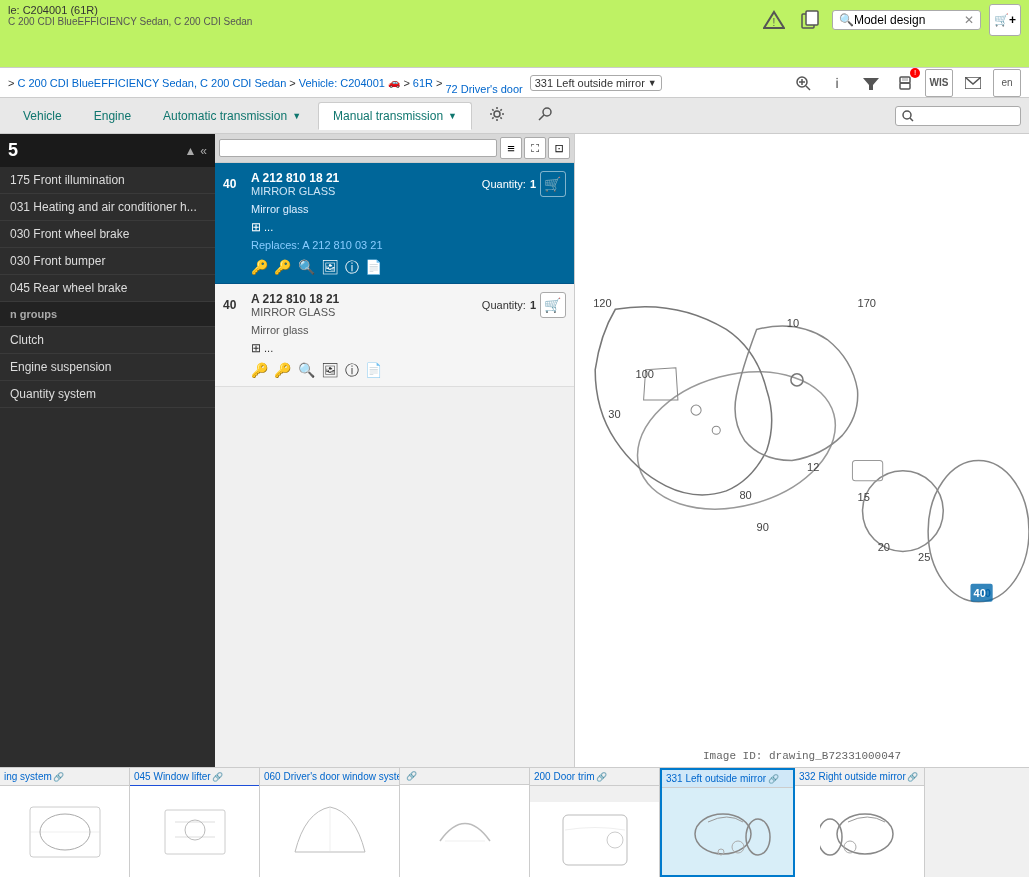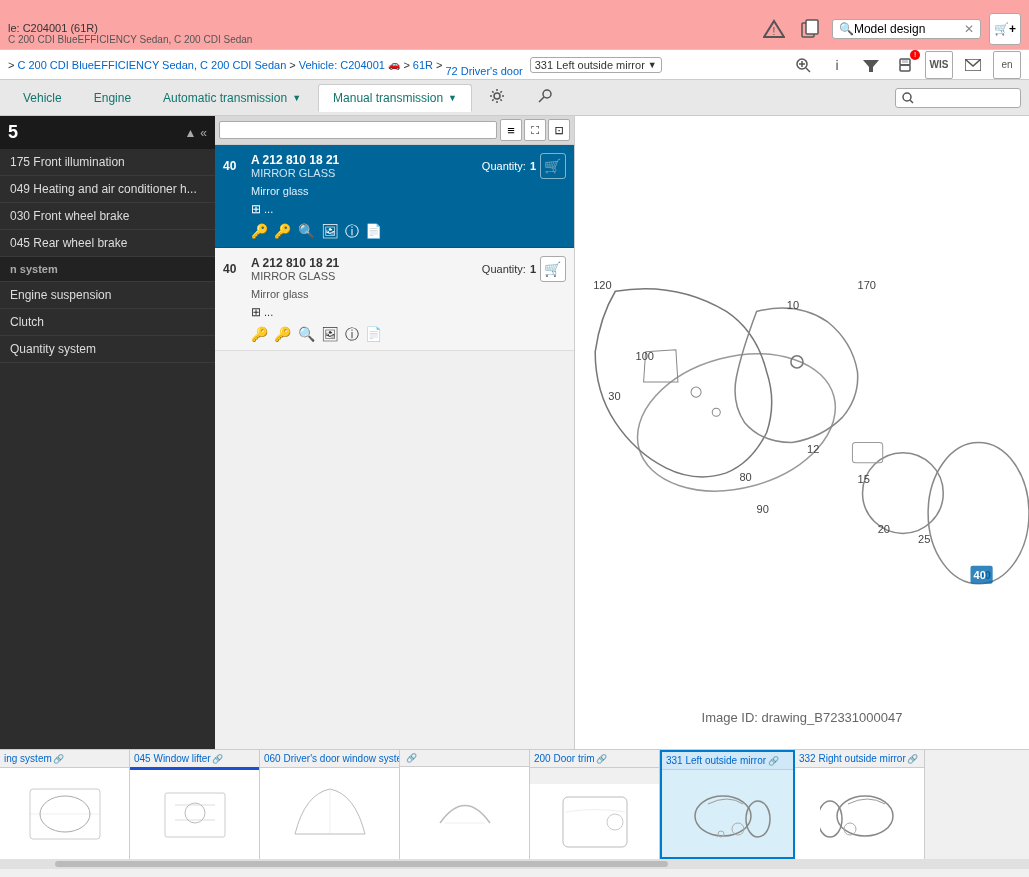--- a/index.html
+++ b/index.html
@@ -1,19 +1,19 @@
 <!DOCTYPE html>
 <html><head>
   <meta charset="utf-8">
   <style>
     * { margin: 0; padding: 0; box-sizing: border-box; }
     body { font-family: Arial, sans-serif; font-size: 12px; background: #f0f0f0; width: 1029px; height: 877px; overflow: hidden; }
 
     
-    .header { display: flex; align-items: flex-end; background: #fca5a5; border-bottom: 1px solid #ccc; padding: 4px 8px; height: 50px; }
+    .header { display: flex; align-items: flex-start; background: #bef264; border-bottom: 1px solid #ccc; padding: 4px 8px; height: 68px; }
     .header-left { font-size: 11px; color: #333; min-width: 180px; }
     .header-right { display: flex; align-items: center; gap: 8px; }
     .header-icon { width: 28px; height: 28px; display: flex; align-items: center; justify-content: center; cursor: pointer; }
     .search-box-header { display: flex; align-items: center; border: 1px solid #aaa; border-radius: 3px; padding: 2px 6px; background: #fff; }
     .search-box-header input { border: none; outline: none; font-size: 12px; width: 110px; }
     .cart-btn { width: 32px; height: 32px; border: 1px solid #aaa; border-radius: 3px; display: flex; align-items: center; justify-content: center; cursor: pointer; background: #fff; }
     .breadcrumb-dropdown { display: flex; align-items: center; border: 1px solid #aaa; border-radius: 3px; padding: 1px 4px; background: #fff; cursor: pointer; font-size: 11px; color: #333; }
     .toolbar-icon-btn { width: 28px; height: 28px; display: flex; align-items: center; justify-content: center; cursor: pointer; border: 1px solid transparent; border-radius: 2px; }
 
     
@@ -166,36 +166,39 @@
       <span class="sidebar-header-num">5</span>
       <div class="sidebar-header-icons">
         <span style="color:#aaa;cursor:pointer;font-size:12px;">▲</span>
         <span style="color:#aaa;cursor:pointer;font-size:12px;">«</span>
       </div>
     </div>
     <div class="sidebar-item">
       <span>175 Front illumination</span>
     </div>
     <div class="sidebar-item">
-      <span>049 Heating and air conditioner h...</span>
+      <span>031 Heating and air conditioner h...</span>
     </div>
     <div class="sidebar-item">
       <span>030 Front wheel brake</span>
     </div>
     <div class="sidebar-item">
+      <span>030 Front bumper</span>
+    </div>
+    <div class="sidebar-item">
       <span>045 Rear wheel brake</span>
     </div>
     <div class="sidebar-section">
-      <span>n system</span>
+      <span>n groups</span>
+    </div>
+    <div class="sidebar-item">
+      <span>Clutch</span>
     </div>
     <div class="sidebar-item">
       <span>Engine suspension</span>
-    </div>
-    <div class="sidebar-item">
-      <span>Clutch</span>
     </div>
     <div class="sidebar-item">
       <span>Quantity system</span>
     </div>
   </div>
 
   <div style="width:360px;display:flex;flex-direction:column;flex-shrink:0;border-right:1px solid #ccc;">
 
     <div style="display:flex;align-items:center;background:#d8d8d8;padding:3px 4px;gap:3px;border-bottom:1px solid #ccc;">
       <input type="text" style="flex: 1 1 0%; padding: 2px 5px; border: 1px solid rgb(170, 170, 170); border-radius: 2px; font-size: 11px;" placeholder="">
@@ -221,20 +224,21 @@
             <div style="width:26px;height:26px;border:1px solid rgba(255,255,255,0.5);border-radius:3px;display:flex;align-items:center;justify-content:center;cursor:pointer;">
               <span style="font-size:14px;">🛒</span>
             </div>
           </div>
         </div>
         <div style="padding:2px 8px 3px 36px;font-size:11px;color:#ddeeff;">Mirror glass</div>
         <div style="padding:2px 8px 3px 36px;font-size:11px;display:flex;align-items:center;gap:3px;">
           <span style="font-size:12px;">⊞</span>
           <span style="font-size:11px;">...</span>
         </div>
+        <div style="padding:2px 8px 4px 36px;font-size:11px;color:#88ccff;">Replaces: A 212 810 03 21</div>
         <div style="display:flex;gap:6px;padding:4px 8px 6px 36px;">
           <span style="font-size:14px;cursor:pointer;" title="Key">🔑</span>
           <span style="font-size:14px;cursor:pointer;" title="Wrench">🔑</span>
           <span style="font-size:14px;cursor:pointer;">🔍</span>
           <span style="font-size:14px;cursor:pointer;">🖼</span>
           <span style="font-size:14px;cursor:pointer;">ⓘ</span>
           <span style="font-size:14px;cursor:pointer;">📄</span>
         </div>
       </div>
 
@@ -302,21 +306,21 @@
         <text x="810" y="340" font-size="11" fill="#444">12</text>
         <text x="760" y="400" font-size="11" fill="#444">90</text>
         <text x="860" y="370" font-size="11" fill="#444">15</text>
         <text x="880" y="420" font-size="11" fill="#444">20</text>
         <text x="920" y="430" font-size="11" fill="#444">25</text>
         <text x="980" y="465" font-size="11" fill="#0055aa" font-weight="bold">40</text>
         <rect x="972" y="452" width="22" height="18" rx="2" fill="#0066aa" opacity="0.8"></rect>
         <text x="975" y="465" font-size="11" fill="#fff" font-weight="bold">40</text>
       </g>
     </svg>
-    <div style="position:absolute;bottom:24px;left:50%;transform:translateX(-50%);font-size:13px;color:#666;">Image ID: drawing_B72331000047</div>
+    <div style="position:absolute;bottom:5px;left:50%;transform:translateX(-50%);font-size:11px;color:#666;font-family:Liberation Mono, monospace;">Image ID: drawing_B72331000047</div>
   </div>
 
 </div>
 
 <div style="height:120px;background:#f0f0f0;border-top:1px solid #ccc;display:flex;flex-direction:column;">
   <div style="display:flex;flex:1;overflow-x:hidden;">
 
     <div style="min-width:130px;max-width:130px;border-right:1px solid #ccc;display:flex;flex-direction:column;cursor:pointer;">
       <div style="font-size:10px;color:#0066cc;padding:3px 4px;border-bottom:1px solid #ccc;display:flex;align-items:center;gap:2px;white-space:nowrap;overflow:hidden;">
         <span>ing system</span>
@@ -325,21 +329,21 @@
       <div style="flex:1;display:flex;align-items:center;justify-content:center;background:#fff;overflow:hidden;">
         <svg width="80" height="60" viewBox="0 0 80 60">
             <rect x="5" y="5" width="70" height="50" rx="3" fill="none" stroke="#ccc" stroke-width="1"></rect>
             <line x1="5" y1="30" x2="75" y2="30" stroke="#ddd" stroke-width="0.5"></line>
             <ellipse cx="40" cy="30" rx="25" ry="18" fill="none" stroke="#aaa" stroke-width="1"></ellipse>
           </svg>
       </div>
     </div>
 
     <div style="min-width:130px;max-width:130px;border-right:1px solid #ccc;display:flex;flex-direction:column;cursor:pointer;">
-      <div style="font-size:10px;color:#0066cc;padding:3px 4px;border-bottom:3px solid #1d4ed8;display:flex;align-items:center;gap:2px;white-space:nowrap;overflow:hidden;">
+      <div style="font-size:10px;color:#0066cc;padding:3px 4px;border-bottom:1px solid #1d4ed8;display:flex;align-items:center;gap:2px;white-space:nowrap;overflow:hidden;">
         <span>045 Window lifter</span>
         <span style="font-size:9px;">🔗</span>
       </div>
       <div style="flex:1;display:flex;align-items:center;justify-content:center;background:#fff;overflow:hidden;">
         <svg width="80" height="60" viewBox="0 0 80 60">
             <rect x="10" y="8" width="60" height="44" rx="2" fill="none" stroke="#ccc" stroke-width="1"></rect>
             <path d="M20 20 L60 20 M20 35 L60 35" stroke="#ddd" stroke-width="1"></path>
             <circle cx="40" cy="28" r="10" fill="none" stroke="#bbb" stroke-width="1"></circle>
           </svg>
       </div>

